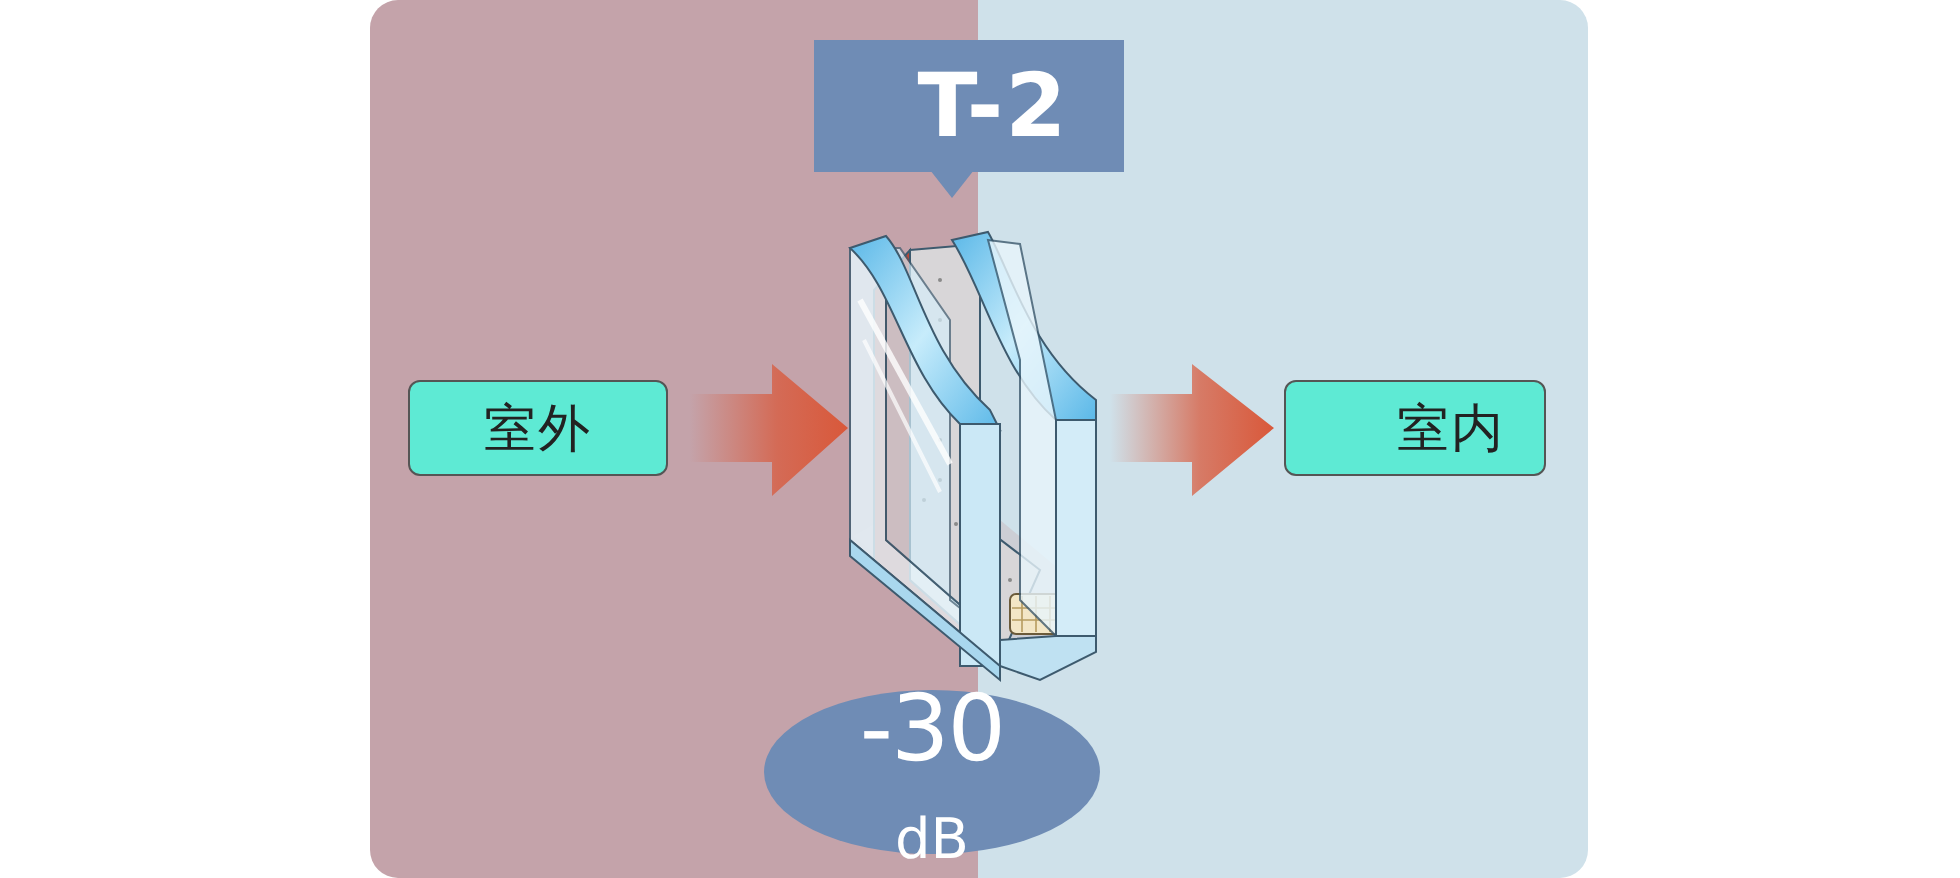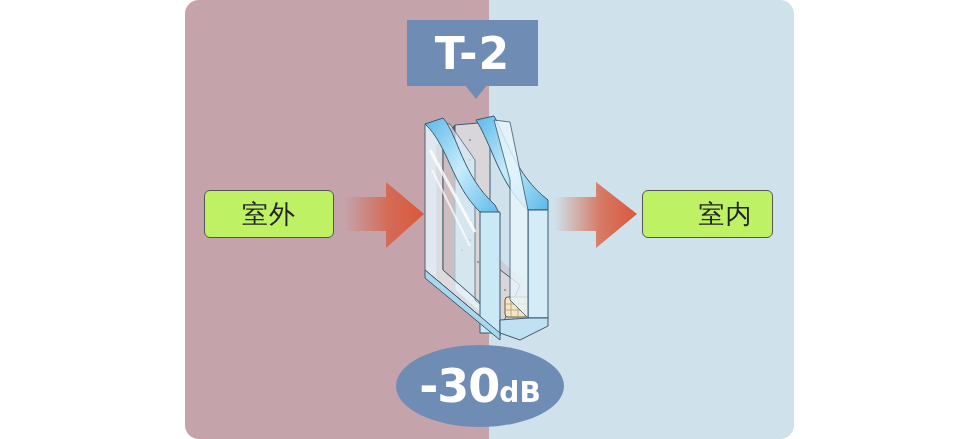--- a/index.html
+++ b/index.html
@@ -3,33 +3,33 @@
   <meta charset="utf-8">
   <style>
     html, body { margin: 0; padding: 0; background: #ffffff; }
     body { width: 980px; height: 439px; position: relative; overflow: hidden;
            font-family: "DejaVu Sans", "Liberation Sans", sans-serif; }
     .stage { position: absolute; left: 0; top: 0; width: 980px; height: 439px; }
     .panel { position: absolute; left: 185px; top: 0; width: 609px; height: 439px;
              border-radius: 14px; overflow: hidden; }
     .panel .outside { position: absolute; left: 0; top: 0; width: 304px; height: 100%; }
     .panel .inside  { position: absolute; left: 304px; top: 0; width: 305px; height: 100%; }
-    .label-box { position: absolute; height: 48px; background: #bef264;
+    .label-box { position: absolute; height: 48px; background: #5eead4;
                  border: 1.5px solid #555555; border-radius: 6px; box-sizing: border-box;
                  display: flex; align-items: center; justify-content: center;
                  font-size: 26px; color: #222222; letter-spacing: 1px; }
     .tag { position: absolute; left: 407px; top: 20px; width: 131px; height: 66px;
            display: flex; align-items: center; justify-content: center;
            color: #ffffff; font-family: "DejaVu Sans", sans-serif; font-weight: bold;
            font-size: 44px; letter-spacing: 1px; }
     .tag-pointer { position: absolute; left: 465px; top: 85px; width: 0; height: 0;
                    border-left: 11px solid transparent; border-right: 11px solid transparent; }
-    .db { position: absolute; left: 396px; top: 345px; width: 168px; height: 82px;
+    .db { position: absolute; left: 382px; top: 345px; width: 168px; height: 82px;
           border-radius: 50%; display: flex; align-items: center; justify-content: center;
-          color: #ffffff; font-family: "DejaVu Sans", sans-serif; font-weight: bold; }
+          color: #ffffff; font-family: "DejaVu Sans", sans-serif; font-weight: normal; flex-direction: column; }
     .db .num { font-size: 46px; letter-spacing: -1px; }
     .db .unit { font-size: 28px; margin-top: 12px; }
     svg { position: absolute; left: 0; top: 0; }
   </style>
 </head>
 <body>
 
 <div class="stage">
 
   <div class="panel">
@@ -112,21 +112,21 @@
   </svg>
 
   <div class="label-box" style="left:204px; top:190px; width:130px;">
     <span>室外</span>
   </div>
 
   <div class="label-box" style="left:642px; top:190px; width:131px;padding-left:36px;">
     <span>室内</span>
   </div>
 
-  <div class="tag" style="background:#6f8cb5;">
+  <div class="tag" style="background:#6f8cb5;padding-left:24px;">
     <span>T-2</span>
   </div>
   <div class="tag-pointer" style="border-top: 14px solid #6f8cb5;"></div>
 
   <div class="db" style="background:#6f8cb5;">
     <span class="num">-30</span>
     <span class="unit">dB</span>
   </div>
 
 </div>

